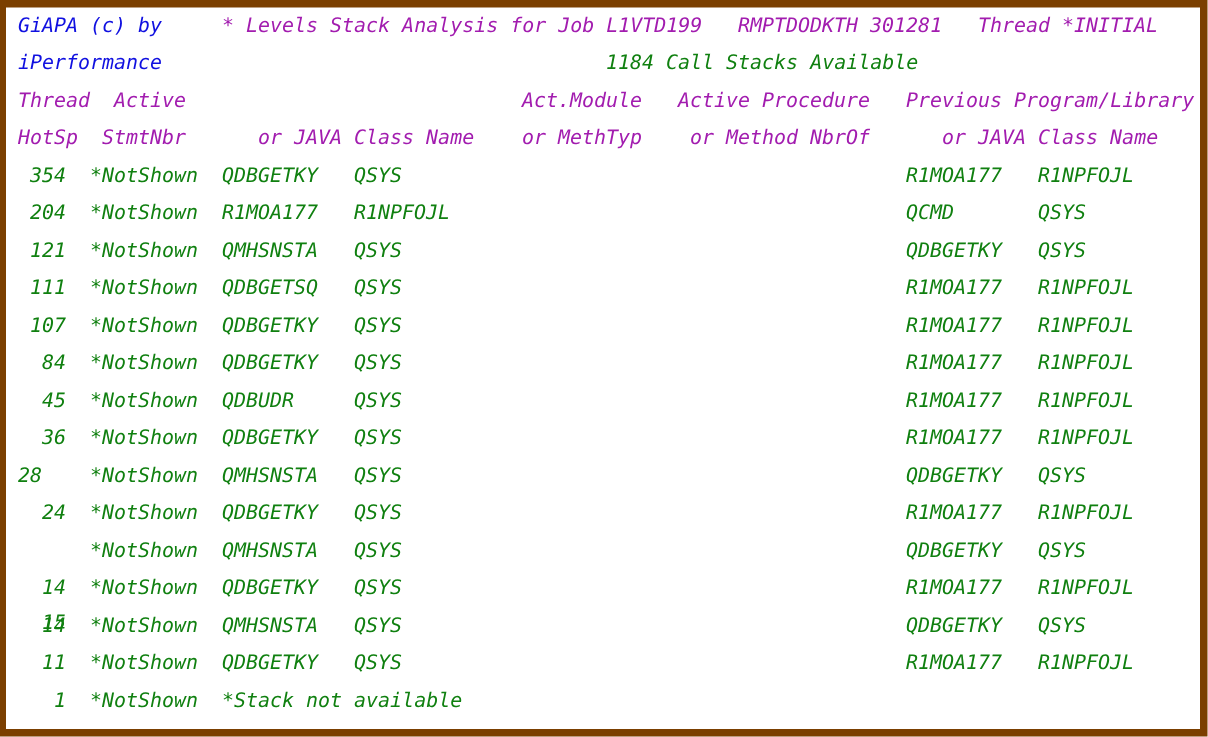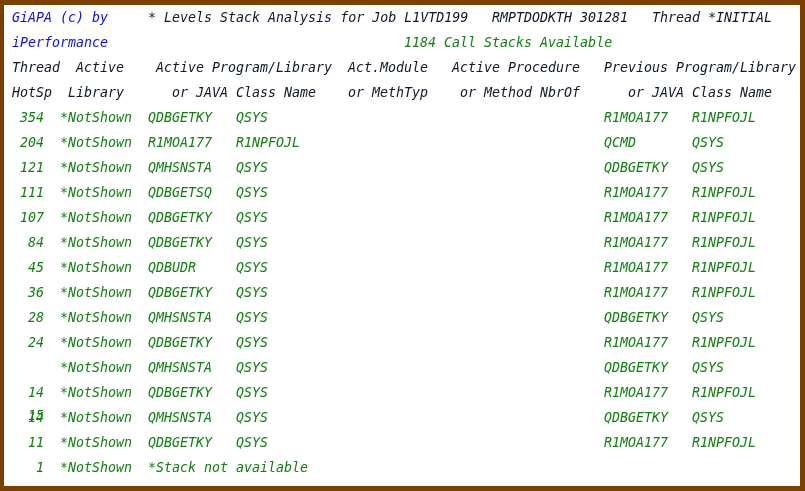--- a/index.html
+++ b/index.html
@@ -1,21 +1,21 @@
 <!DOCTYPE html>
 <html><head>
 <meta charset="utf-8">
 <style>
   html, body { margin:0; padding:0; }
   body { width:805px; height:491px; background:#7b3f00; position:relative; overflow:hidden; }
   .screen { position:absolute; left:4px; top:5px; width:796px; height:481px; background:#ffffff; }
   .ln { position:absolute; left:0; height:25px; width:796px;font-style:italic; }
   .t { position:absolute; top:0; white-space:pre; font-family:"DejaVu Sans Mono", monospace; font-size:13.3px; line-height:25px; }
   .blue { color:#1010e0; }
-  .black { color:#0f172a; }
+  .black { color:#a21caf; }
   .green { color:#108010; }
 </style>
 </head>
 <body>
 
 <div class="screen">
 
   <div class="ln" style="top:0px">
     <span class="t blue" style="left:8px">GiAPA (c) by</span>
     <span class="t black" style="left:144px">* Levels Stack Analysis for Job L1VTD199</span>
@@ -24,29 +24,28 @@
   </div>
 
   <div class="ln" style="top:25px">
     <span class="t blue" style="left:8px">iPerformance</span>
     <span class="t green" style="left:400px">1184 Call Stacks Available</span>
   </div>
 
   <div class="ln" style="top:50px">
     <span class="t black" style="left:8px">Thread</span>
     <span class="t black" style="left:72px">Active</span>
-    <span class="t black" style="left:152px">Active Program/Library</span>
     <span class="t black" style="left:344px">Act.Module</span>
     <span class="t black" style="left:448px">Active Procedure</span>
     <span class="t black" style="left:600px">Previous Program/Library</span>
   </div>
 
   <div class="ln" style="top:75px">
     <span class="t black" style="left:8px">HotSp</span>
-    <span class="t black" style="left:64px">Library</span>
+    <span class="t black" style="left:64px">StmtNbr</span>
     <span class="t black" style="left:168px">or JAVA Class Name</span>
     <span class="t black" style="left:344px">or MethTyp</span>
     <span class="t black" style="left:456px">or Method NbrOf</span>
     <span class="t black" style="left:624px">or JAVA Class Name</span>
   </div>
 
   <div id="rows">
       <div class="ln" style="top: 100px;">
         <span class="t green" style="left: 8px; width: 32px; text-align: right;">354</span>
         <span class="t green" style="left: 56px;">*NotShown</span>
@@ -121,21 +120,21 @@
         <span class="t green" style="left: 8px; width: 32px; text-align: right;">36</span>
         <span class="t green" style="left: 56px;">*NotShown</span>
         <span class="t green" style="left: 144px;">QDBGETKY</span>
         <span class="t green" style="left: 232px;">QSYS</span>
         <span class="t green" style="left: 344px;"></span>
         <span class="t green" style="left: 456px;"></span>
         <span class="t green" style="left: 600px;">R1MOA177</span>
         <span class="t green" style="left: 688px;">R1NPFOJL</span>
       </div>
       <div class="ln" style="top: 300px;">
-        <span class="t green" style="left: 8px; width: 32px; text-align: right;">28</span>
+        <span class="t green" style="left: 8px; width: 32px; text-align: left;">28</span>
         <span class="t green" style="left: 56px;">*NotShown</span>
         <span class="t green" style="left: 144px;">QMHSNSTA</span>
         <span class="t green" style="left: 232px;">QSYS</span>
         <span class="t green" style="left: 344px;"></span>
         <span class="t green" style="left: 456px;"></span>
         <span class="t green" style="left: 600px;">QDBGETKY</span>
         <span class="t green" style="left: 688px;">QSYS</span>
       </div>
       <div class="ln" style="top: 325px;">
         <span class="t green" style="left: 8px; width: 32px; text-align: right;">24</span>

